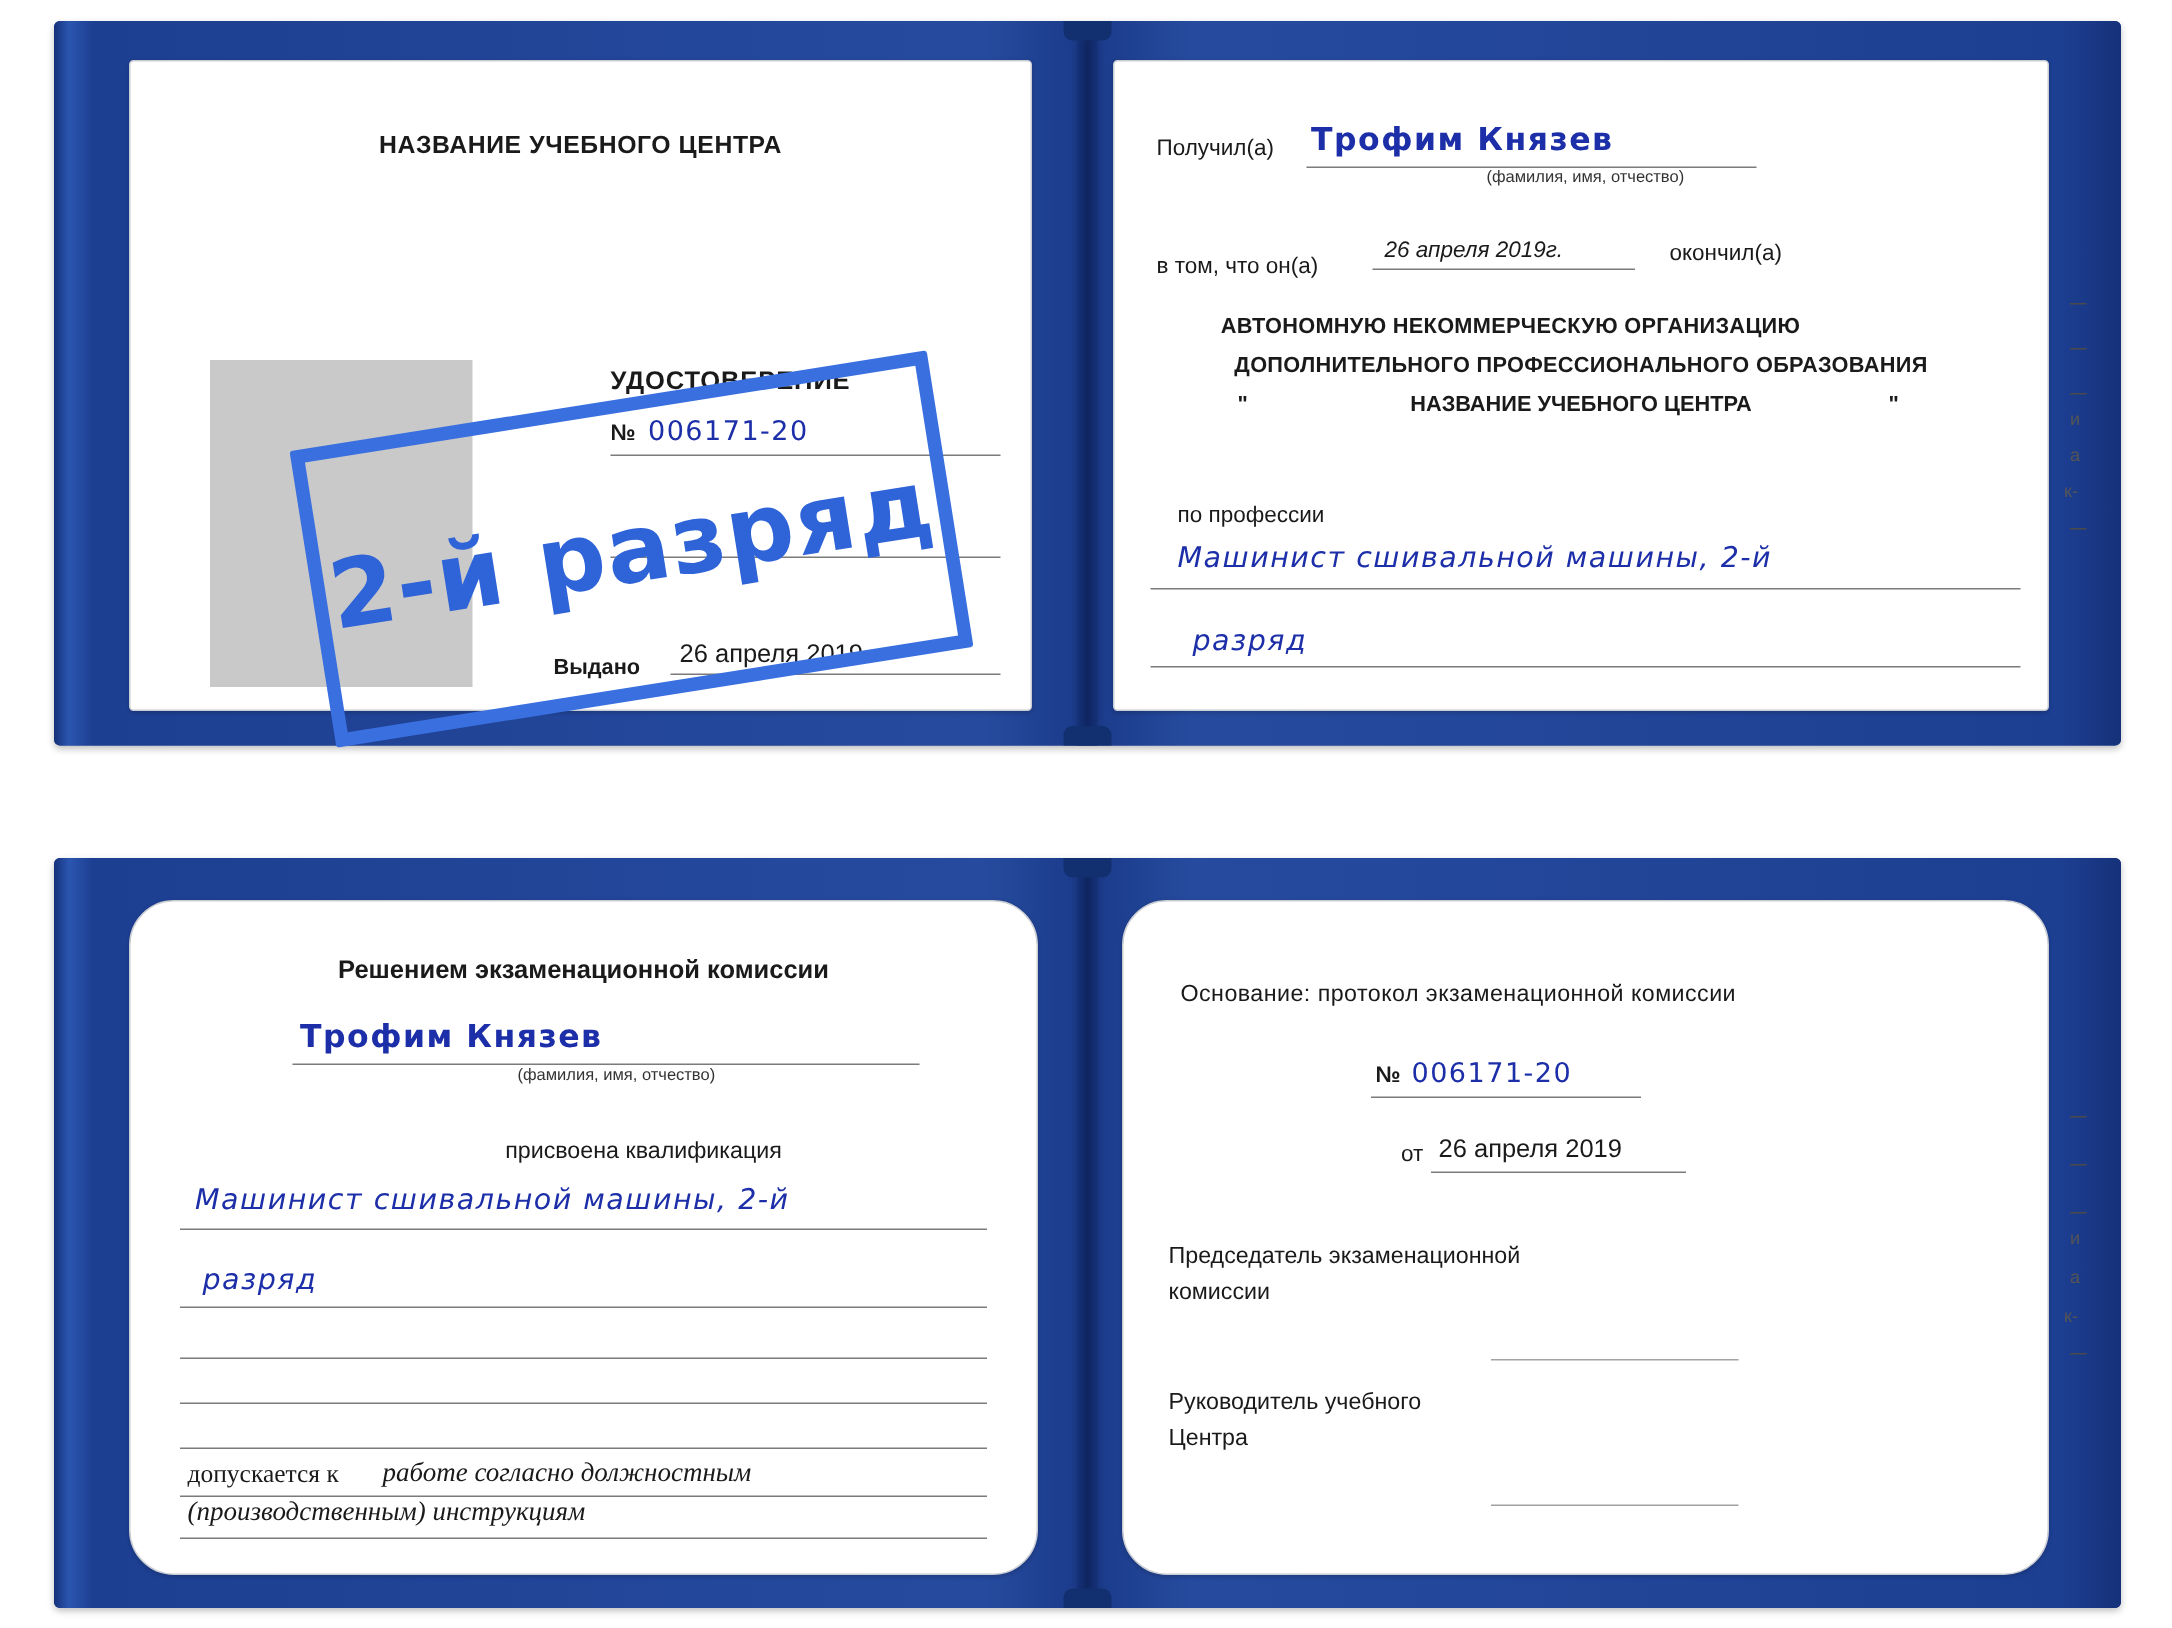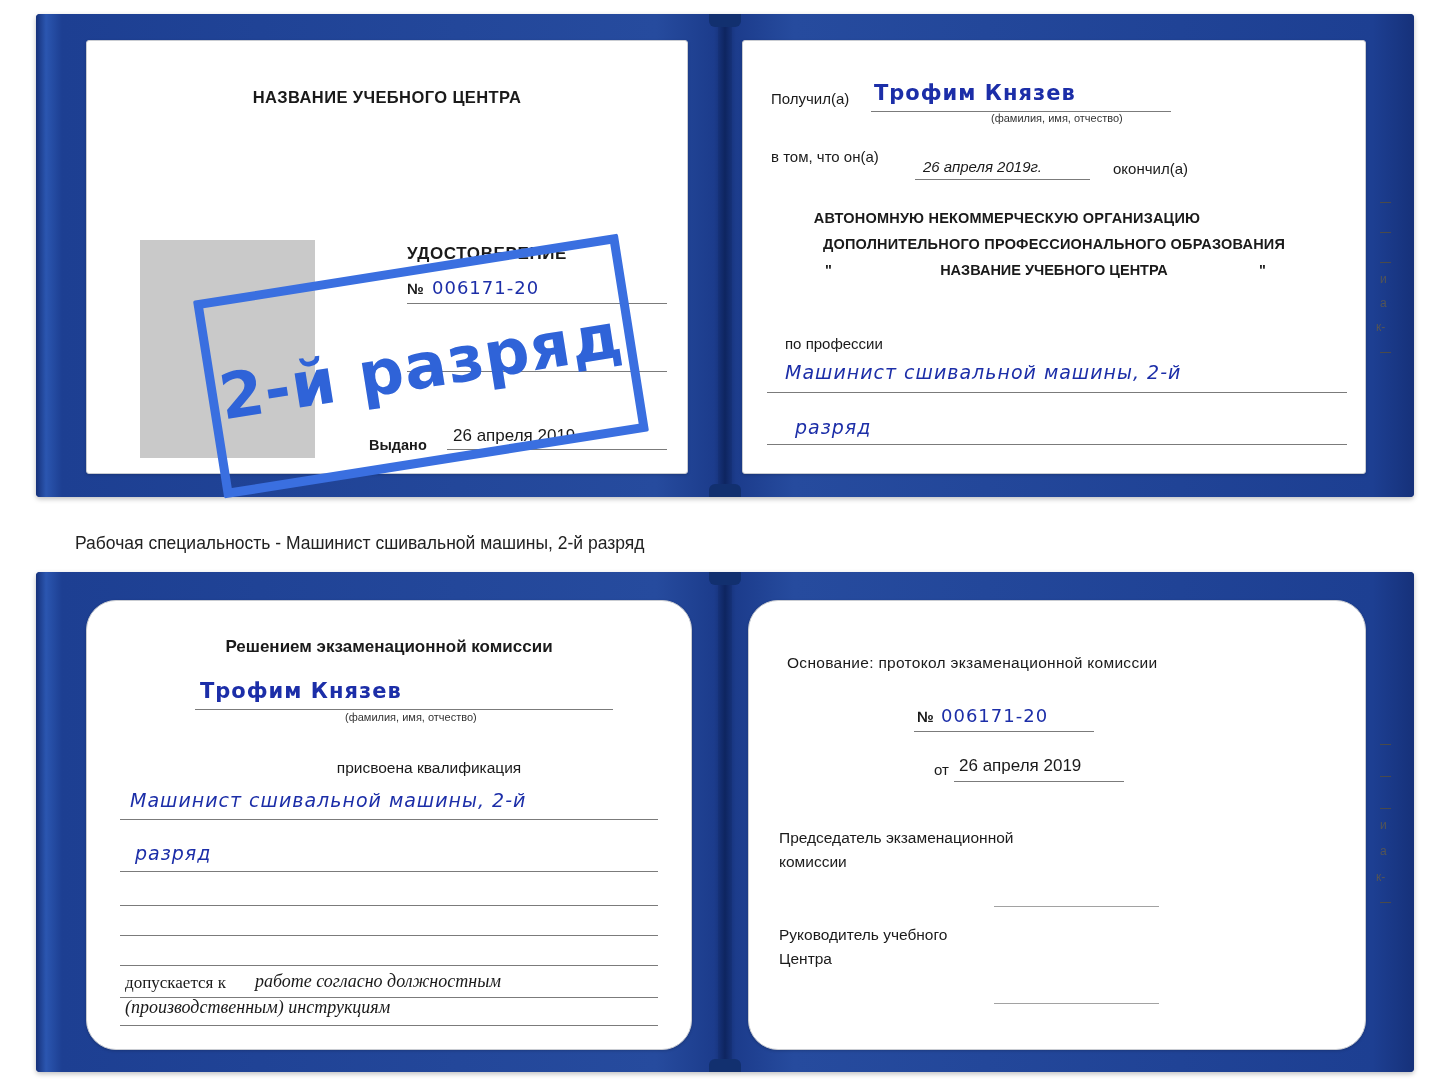--- a/index.html
+++ b/index.html
@@ -197,42 +197,41 @@
       <div class="stamp-border"></div>
       <div class="stamp-text">2-й разряд</div>
     </div>
 
     <div class="page-sheet right">
       <div class="t printed" style="left:28px; top:49px; font-size:15px;">Получил(а)</div>
       <div class="t hand" style="left:131px; top:40px; font-size:21px; font-weight:bold; font-style:normal;">Трофим Князев</div>
       <div class="rule" style="left:128px; top:70px; width:300px;"></div>
       <div class="t tiny" style="left:248px; top:71px; font-size:11px;">(фамилия, имя, отчество)</div>
 
-      <div class="t printed" style="left:28px; top:107px; font-size:15px;">в том, что он(а)</div>
+      <div class="t printed" style="left:28px; top:128px; font-size:15px;">в том, что он(а)</div>
       <div class="t printed" style="left:180px; top:117px; font-size:15px; font-style:italic;">26 апреля 2019г.</div>
       <div class="rule" style="left:172px; top:138px; width:175px;"></div>
       <div class="t printed" style="left:370px; top:119px; font-size:15px;">окончил(а)</div>
 
       <div class="t bold center printed" style="left:0; top:169px; width:528px; font-size:14.5px; letter-spacing:0.2px;">АВТОНОМНУЮ НЕКОММЕРЧЕСКУЮ ОРГАНИЗАЦИЮ</div>
       <div class="t bold center printed" style="left:0; top:195px; width:622px; font-size:14.5px; letter-spacing:0.2px;">ДОПОЛНИТЕЛЬНОГО ПРОФЕССИОНАЛЬНОГО ОБРАЗОВАНИЯ</div>
       <div class="t bold printed" style="left:82px; top:221px; font-size:14.5px;">"</div>
       <div class="t bold center printed" style="left:0; top:221px; width:622px; font-size:14.5px;">НАЗВАНИЕ УЧЕБНОГО ЦЕНТРА</div>
       <div class="t bold printed" style="left:516px; top:221px; font-size:14.5px;">"</div>
 
       <div class="t printed" style="left:42px; top:294px; font-size:15px;">по профессии</div>
 
       <div class="t hand" style="left:42px; top:320px; font-size:19px;">Машинист сшивальной машины, 2-й</div>
       <div class="rule" style="left:24px; top:351px; width:580px;"></div>
 
       <div class="t hand" style="left:52px; top:375px; font-size:19px;">разряд</div>
       <div class="rule" style="left:24px; top:403px; width:580px;"></div>
     </div>
   </div>
 
-  <div class="caption">Рабочая специальность - Машинист сшивальной машины, 2-й разряд</div>
 
   <div class="book bottom">
     <div class="cover-shade"></div>
     <div class="spine"></div>
     <div class="spine-notch top-n"></div>
     <div class="spine-notch bottom-n"></div>
 
     <div class="edge-dash" style="left:1344px; top:172px;"></div>
     <div class="edge-dash" style="left:1344px; top:204px;"></div>
     <div class="edge-dash" style="left:1344px; top:236px;"></div>

